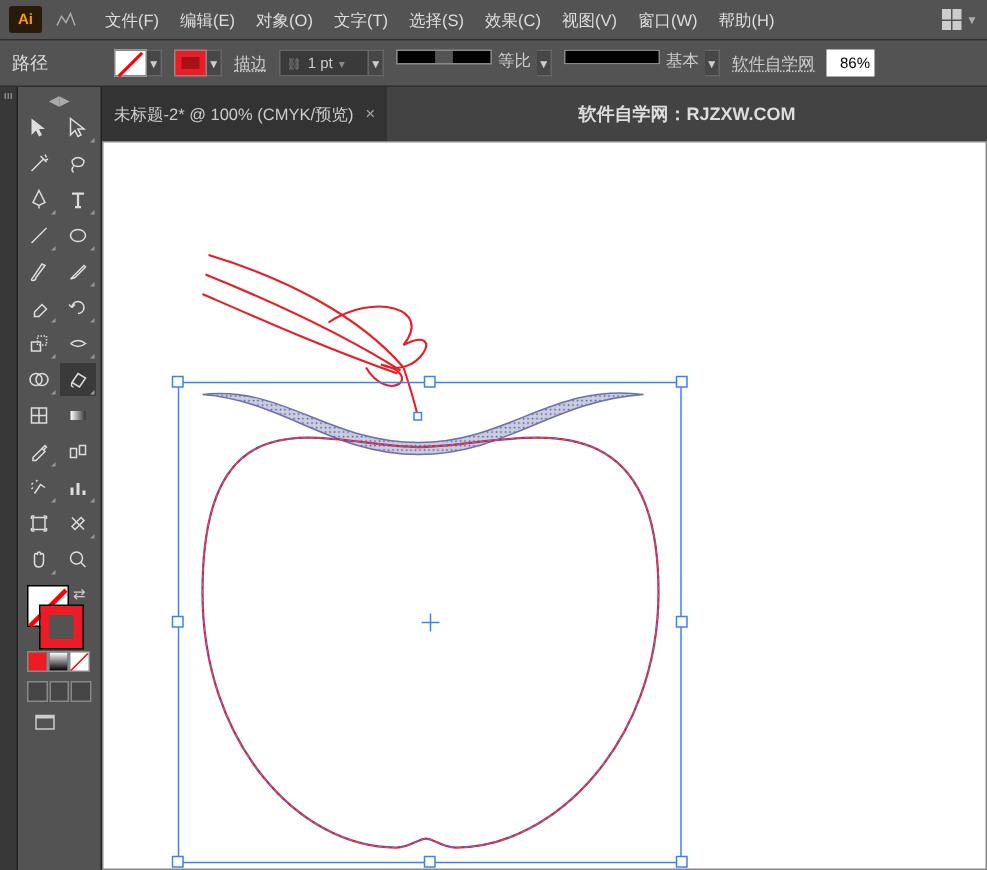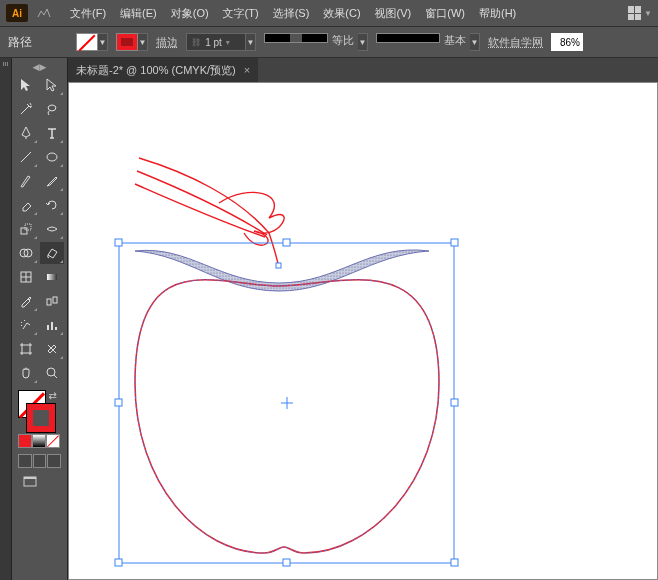--- a/index.html
+++ b/index.html
@@ -62,21 +62,21 @@
   .fs-mini .c2 { background: linear-gradient(#fff,#000); }
   .fs-mini .c3 { background: #fff; position: relative; }
   .fs-mini .c3::after { content: ""; position: absolute; width: 130%; height: 1px; background: red; top: 50%; left: -15%; transform: rotate(-45deg); }
   
   .draw-modes { display: flex; gap: 1px; margin: 2px 4px; }
   .draw-modes div { width: 14px; height: 14px; border: 1px solid #888; background: #454545; }
   .screen-mode { width: 24px; height: 20px; margin: 2px 4px; display: flex; align-items: center; justify-content: center; }
   
   
   .workarea { flex: 1; display: flex; flex-direction: column; background: #434343; }
-  .tabbar { height: 24px; background: #434343; display: flex; align-items: stretch; }
+  .tabbar { height: 36px; background: #434343; display: flex; align-items: stretch; }
   .doc-tab { background: #333; display: flex; align-items: center; padding: 0 8px; gap: 8px; font-size: 11px; color: #ccc; }
   .doc-tab .close { font-size: 11px; color: #aaa; }
   .watermark { flex: 1; display: flex; align-items: center; justify-content: center; font-size: 12px; color: #ddd; font-weight: bold; }
   
   
   .canvas-wrap { flex: 1; background: #fff; border: 1px solid #888; margin: 0; position: relative; overflow: hidden; }
   .canvas-wrap svg { position: absolute; top: 0; left: 0; }
   
   
   .sel-handle { fill: #fff; stroke: #3b82f6; stroke-width: 1; }
@@ -378,20 +378,21 @@
         </svg>
     </div>
   </div>
 
   <div class="workarea">
     <div class="tabbar">
       <div class="doc-tab">
         <span>未标题-2* @ 100% (CMYK/预览)</span>
         <span class="close">×</span>
       </div>
+      <div class="watermark">软件自学网：RJZXW.COM</div>
     </div>
 
     <div class="canvas-wrap">
       <svg width="590" height="500" viewBox="0 0 590 500">
         <defs>
           <pattern id="hatch" width="3" height="3" patternUnits="userSpaceOnUse">
             <rect width="3" height="3" fill="#c9cde0"></rect>
             <circle cx="1" cy="1" r="0.6" fill="#5a5f8c"></circle>
           </pattern>
         </defs>

